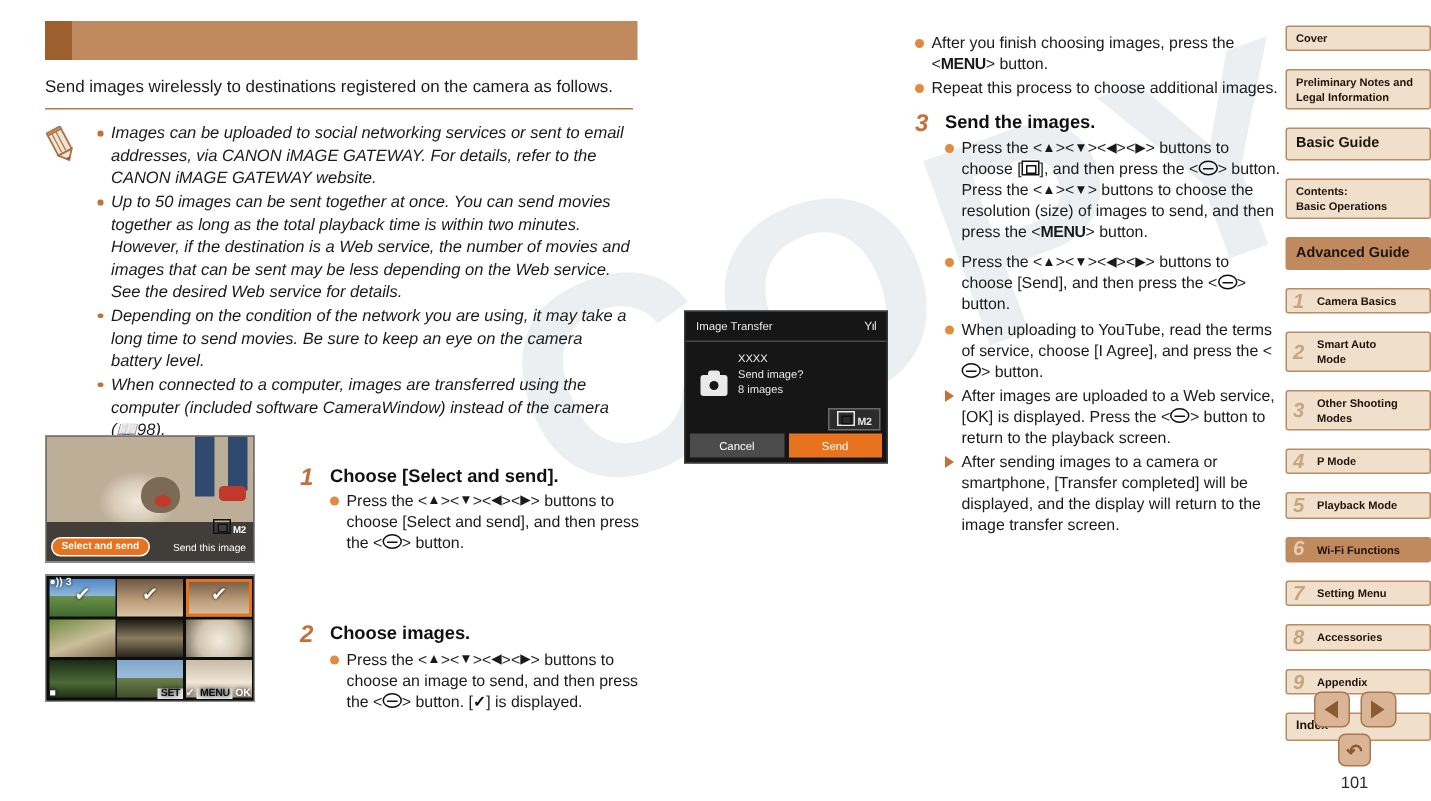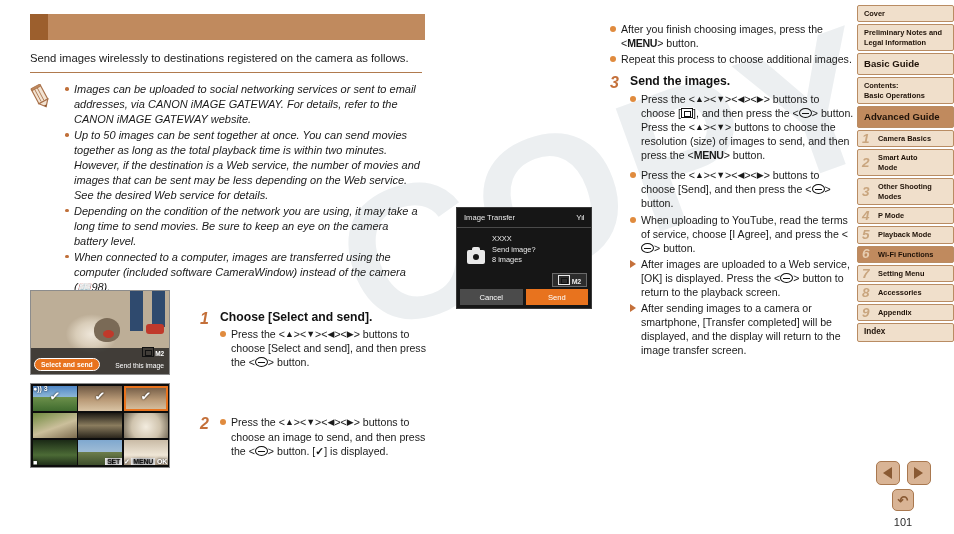--- a/index.html
+++ b/index.html
@@ -308,21 +308,21 @@
   .nav-item {
     position: relative;
     background: #f0dfcb;
     border: 1px solid #b98c63;
     border-radius: 2px;
     margin-bottom: 2px;
     padding: 3px 5px 3px 6px;
     font-size: 7.4px; font-weight: bold;
     color: #1f1208; line-height: 1.27;
     min-height: 17px;
-    display: flex; align-items: center;
+    display: flex; align-items: center; margin-top: 12px;
   }
   .nav-item.tall { min-height: 23px; }
   .nav-item.big { font-size: 9.6px; min-height: 22px; }
   .nav-item.section {
     background: #c08a5e; font-size: 9.6px; min-height: 22px;
   }
   .nav-item.numbered { padding-left: 20px; }
   .nav-item.numbered .n {
     position: absolute; left: 4px; top: 50%;
     transform: translateY(-50%);
@@ -411,20 +411,21 @@
         <div class="head">Choose [Select and send].</div>
         <ul class="bullets">
           <li class="dot">Press the &lt;<span class="arrw">▲</span>&gt;&lt;<span class="arrw">▼</span>&gt;&lt;<span class="arrw">◀</span>&gt;&lt;<span class="arrw">▶</span>&gt; buttons to choose [Select and send], and then press the &lt;<span class="funcset"></span>&gt; button.</li>
         </ul>
       </div>
     </div>
 
     <div class="step" style="margin-top:44px; margin-left:170px; width:228px;">
       <div class="num">2</div>
       <div class="body">
+        <div class="head">Choose images.</div>
         <ul class="bullets">
           <li class="dot">Press the &lt;<span class="arrw">▲</span>&gt;&lt;<span class="arrw">▼</span>&gt;&lt;<span class="arrw">◀</span>&gt;&lt;<span class="arrw">▶</span>&gt; buttons to choose an image to send, and then press the &lt;<span class="funcset"></span>&gt; button. [<span class="chk">✓</span>] is displayed.</li>
         </ul>
       </div>
     </div>
 
     <div class="shot" id="shot1">
       <div class="photo1">
         <div class="leg" style="left:72%;top:0;width:13px;height:40px;"></div>
         <div class="leg" style="left:88%;top:0;width:13px;height:36px;"></div>

